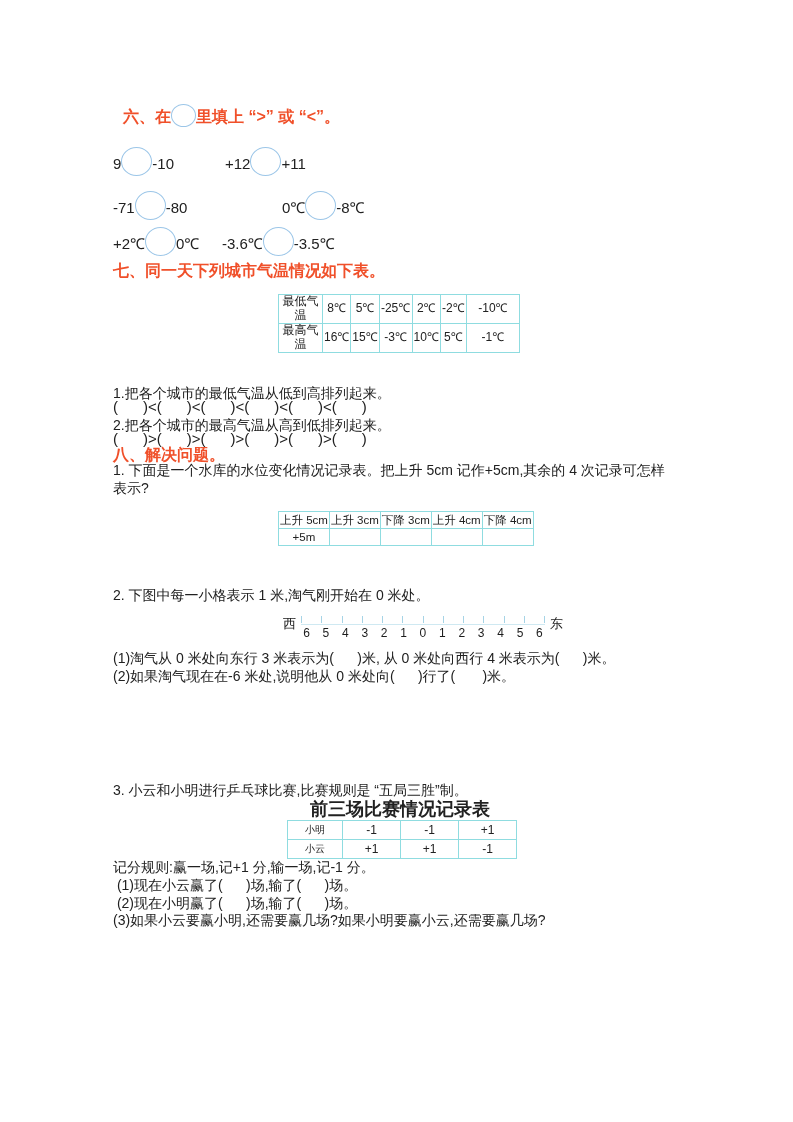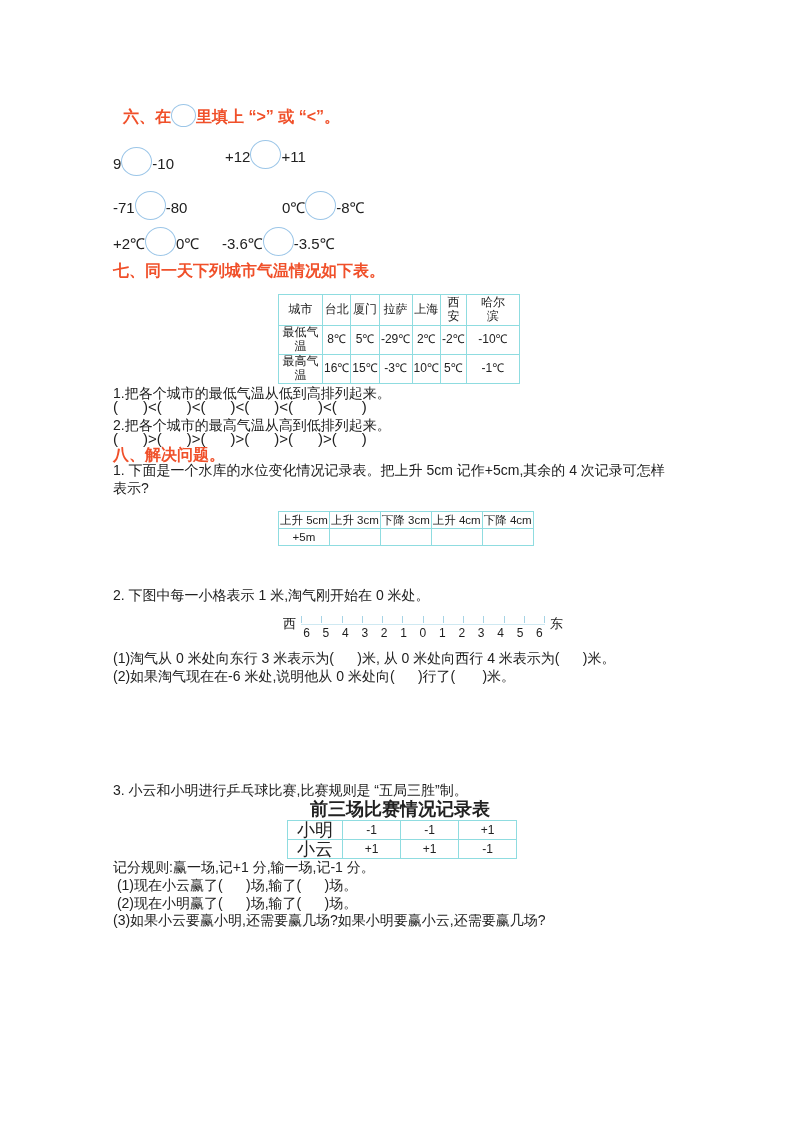--- a/index.html
+++ b/index.html
@@ -24,36 +24,36 @@
   #temp-table { font-size:12px; }
   #temp-table td { line-height:1.15; height:28px; }
   #temp-table tr.hdr td { height:30px; }
   .w30 { display:inline-block; width:30px; line-height:1.15; }
 
   #water-table { font-size:11.5px; }
   #water-table td { height:16px; line-height:16px; white-space:nowrap; }
 
   #pp-table { font-size:12px; }
   #pp-table td { height:18px; line-height:18px; }
-  #pp-table td.name { font-size:18px; }
+  #pp-table td.name { font-size:10px; }
 
   #ppt-title { width:240px; text-align:center; font-size:18px; font-weight:bold; }
 
   
   #nl { width:300px; }
   .nl-row { display:flex; align-items:flex-start; }
   .nl-side { font-size:13px; line-height:14px; margin-top:1px; }
   .nl-body { width:244px; margin:0 5px; }
   .nl-ticks { display:flex; justify-content:space-between; height:8px; border-bottom:1px solid #cfe9f2; }
   .nl-tick { width:1px; height:7px; background:#a6d4e6; }
   .nl-labels { display:flex; justify-content:space-between; margin-top:1px; }
   .nl-labels span { font-size:12px; width:11px; text-align:center; color:#1c1c1c; }
 
   
-  #t6{left:123px;top:104px;} #p11{left:113px;top:147px;} #p12{left:225px;top:140px;}
+  #t6{left:123px;top:104px;} #p11{left:113px;top:147px;} #p12{left:225px;top:147px;}
   #p21{left:113px;top:191px;} #p22{left:240px;top:191px;margin-left:42px;}
   #p31{left:113px;top:227px;} #p32{left:222px;top:227px;}
   #t7{left:113px;top:261px;}
   #temp-table{left:278px;top:294px;}
   #q71{left:113px;top:384px;} #b71{left:113px;top:399px;}
   #q72{left:113px;top:416px;} #b72{left:113px;top:431px;}
   #t8{left:113px;top:445px;}
   #i1{left:113px;top:461px;width:600px;}
   #water-table{left:278px;top:511px;}
   #i2{left:113px;top:586px;}
@@ -85,34 +85,25 @@
     <colgroup>
         <col style="width:44px">
         <col style="width:28px">
         <col style="width:28px">
         <col style="width:33px">
         <col style="width:28px">
         <col style="width:26px">
         <col style="width:53px">
       </colgroup>
     <tbody>
-        <tr class="hdr">
-      <td>城市</td>
-      <td>台北</td>
-      <td>厦门</td>
-      <td>拉萨</td>
-      <td>上海</td>
-      <td>西安</td>
-      <td><span class="w30">哈尔滨</span></td>
-    </tr>
     <tr>
       <td>最低气温</td>
       <td>8℃</td>
       <td>5℃</td>
-      <td>-29℃</td>
+      <td>-25℃</td>
       <td>2℃</td>
       <td>-2℃</td>
       <td>-10℃</td>
     </tr>
     <tr>
       <td>最高气温</td>
       <td>16℃</td>
       <td>15℃</td>
       <td>-3℃</td>
       <td>10℃</td>

